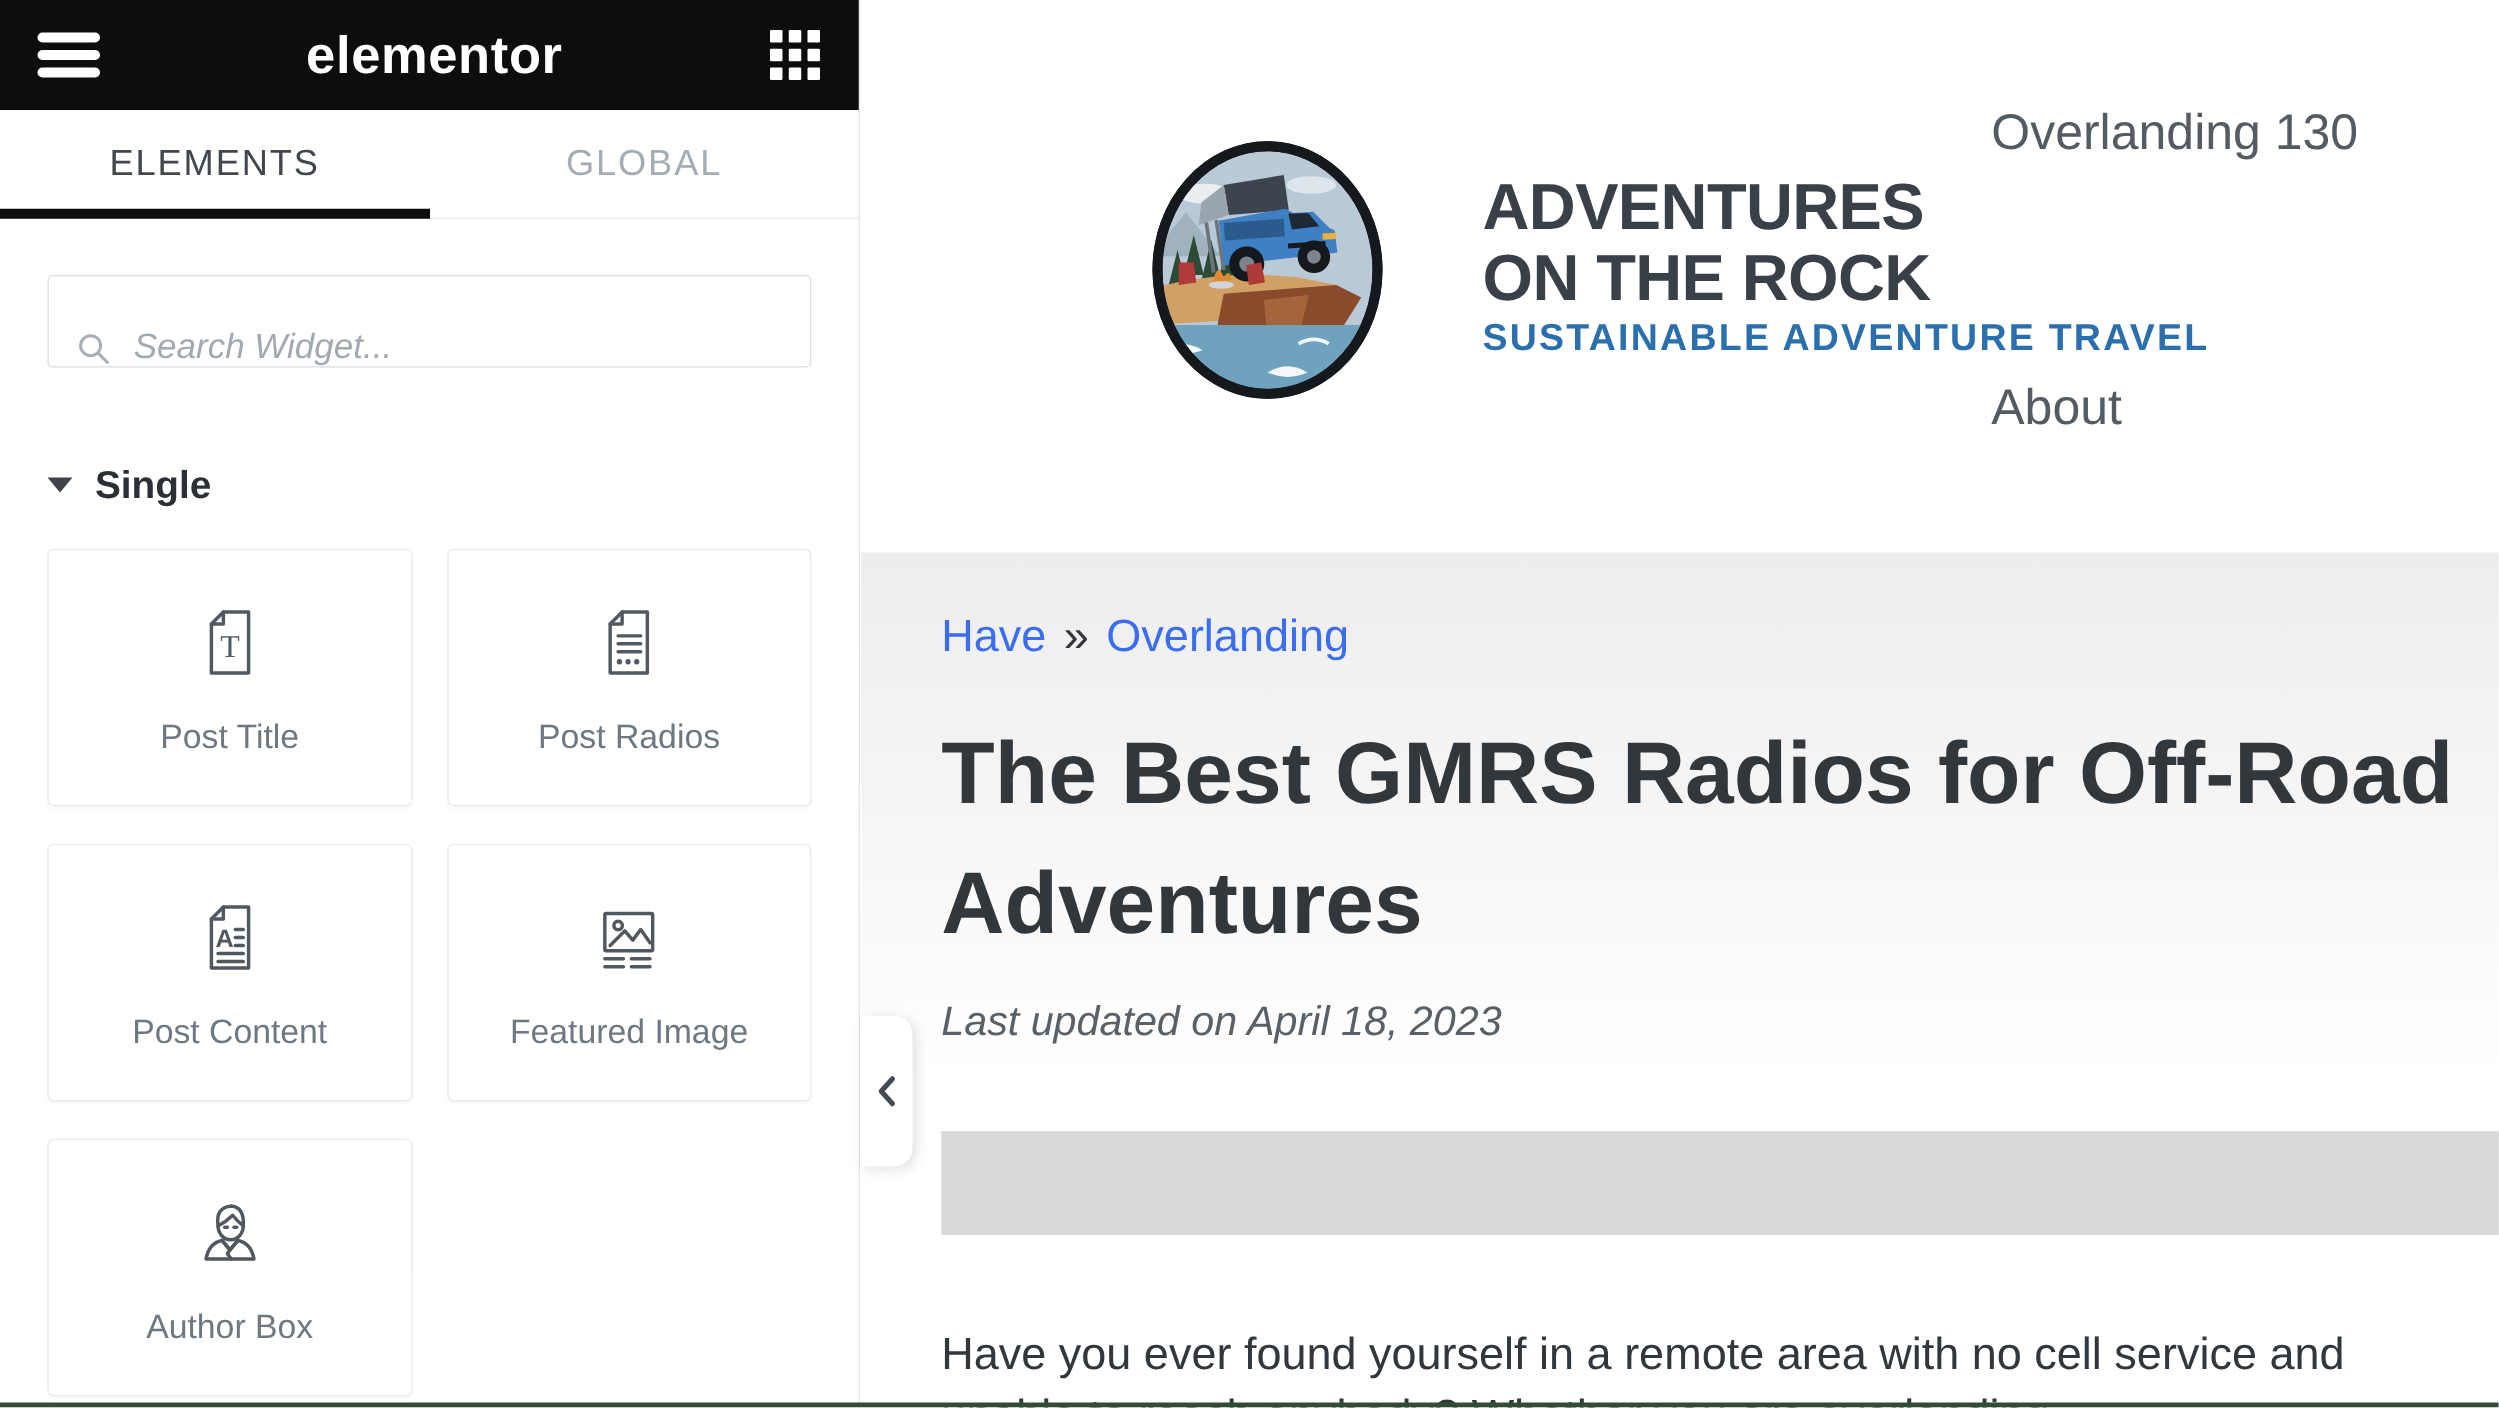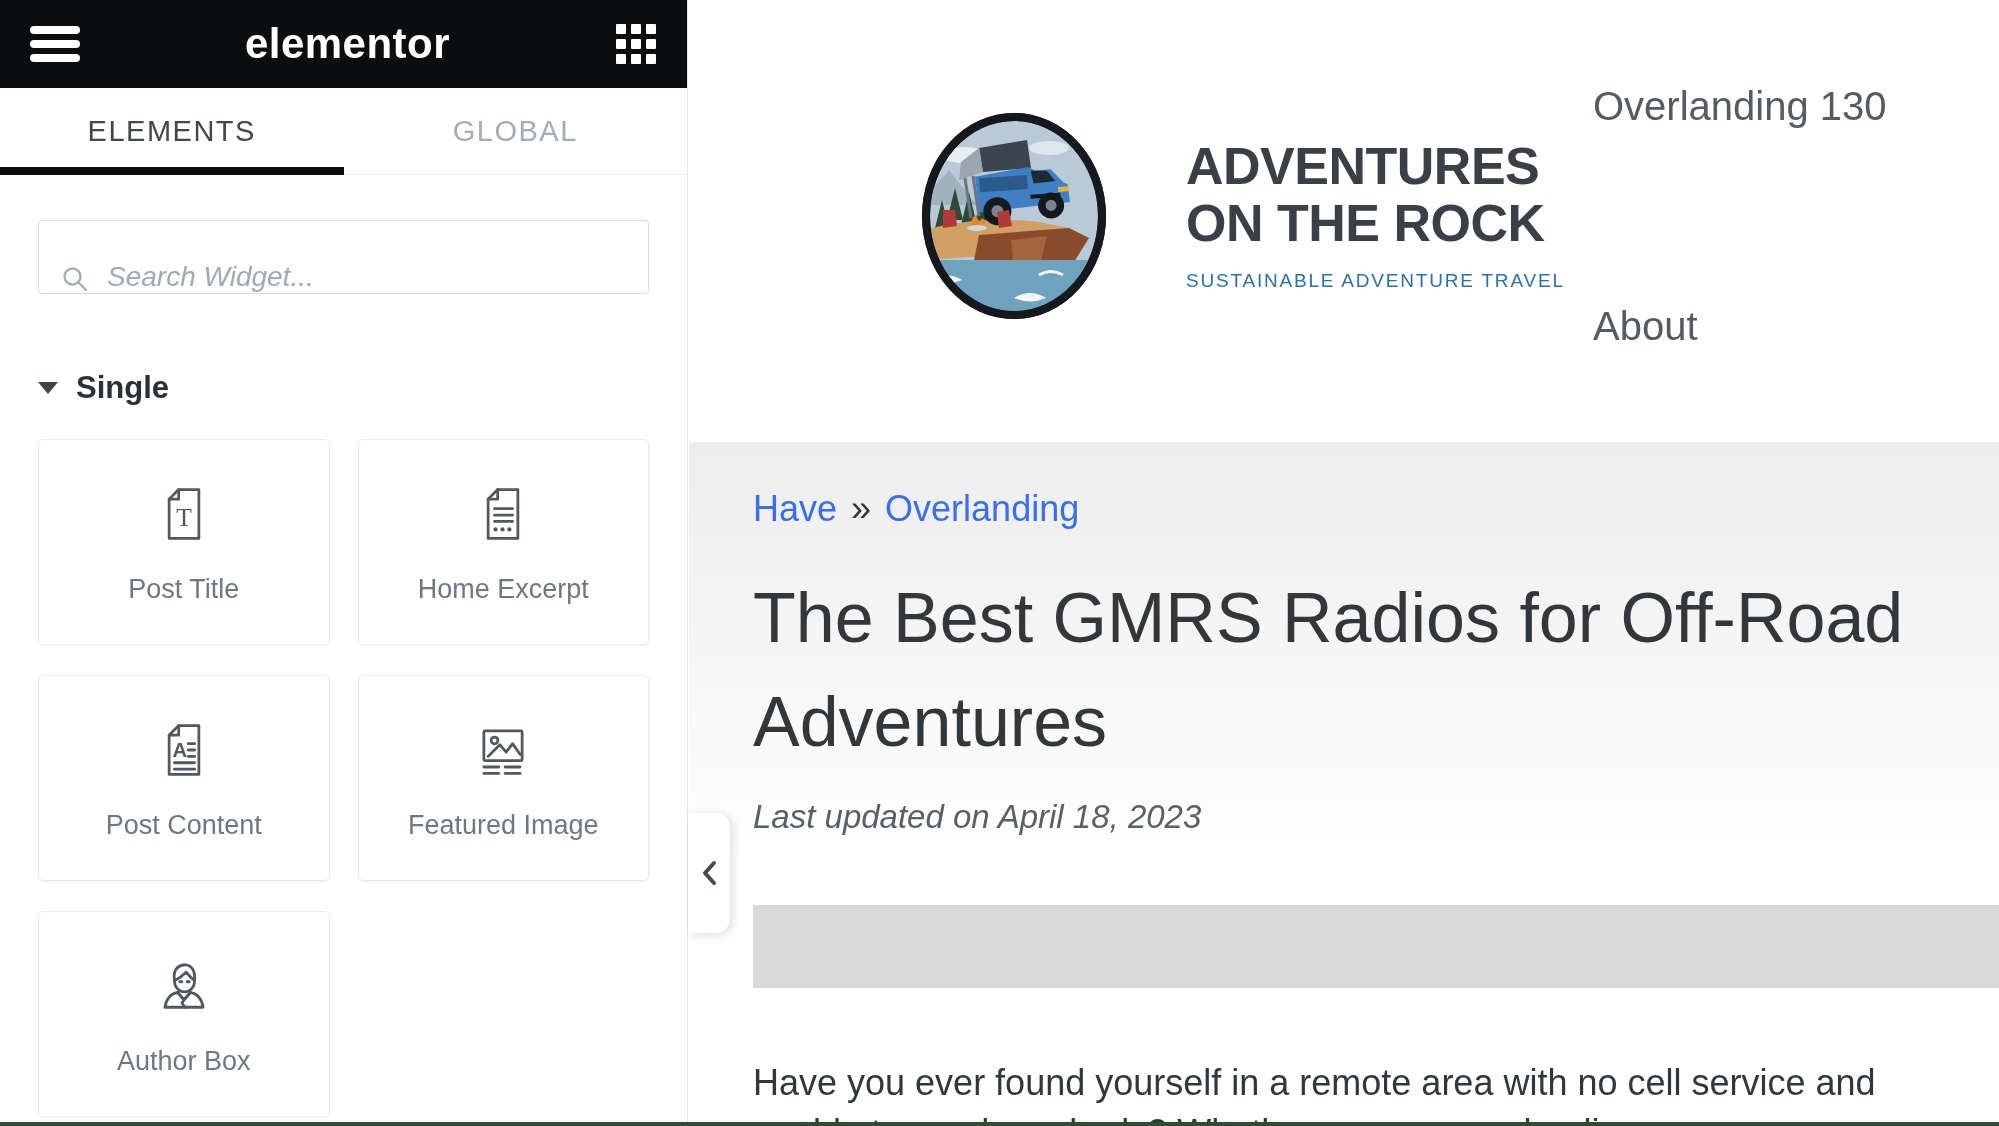--- a/index.html
+++ b/index.html
@@ -65,34 +65,34 @@
 
   
   .preview { position:absolute; left:689px; top:0; width:1310px; height:1126px;
     background:#fff; }
 
   .site-header { position:absolute; left:0; top:0; right:0; height:442px; background:#fff; }
   .logo-badge { position:absolute; left:230px; top:110px; width:190px; height:212px; cursor:pointer; }
   .logo-text { position:absolute; left:497px; top:138px; }
   .logo-title { font-size:52px; line-height:57px; font-weight:900;
     letter-spacing:-0.5px; color:#3a4047; }
-  .logo-subtitle { margin-top:18px; font-size:19px; font-weight:400;
+  .logo-subtitle { margin-top:2px; font-size:30px; font-weight:700;
     letter-spacing:1.8px; color:#2b70ad; }
   .nav-link { position:absolute; left:904px; font-size:40px; color:#545b63;
     text-decoration:none; cursor:pointer; }
   .nav-link.first { top:84px; }
   .nav-link.second { top:304px; }
 
   .hero { position:absolute; left:0; top:442px; right:0; height:684px;
     background:linear-gradient(180deg,#ededee 0%, #f5f5f6 28%, #ffffff 62%); }
   .breadcrumb { position:absolute; left:64px; top:46px; font-size:36px; }
   .breadcrumb a { color:#3a6df0; text-decoration:none; cursor:pointer; }
   .breadcrumb .sep { color:#33373b; margin:0 14px; }
   .article-title { position:absolute; left:64px; top:124px; font-size:70px;
-    line-height:104px; font-weight:400; color:#32373c; white-space:nowrap; }
+    line-height:104px; font-weight:700; color:#32373c; white-space:nowrap; }
   .article-meta { position:absolute; left:64px; top:356px; font-size:33px;
     font-style:italic; color:#596066; }
   .placeholder-bar { position:absolute; left:64px; top:463px; right:-6px;
     height:83px; background:#d9d9da; }
   .article-body { position:absolute; left:64px; top:616px; width:1260px;
     font-size:36px; line-height:50px; color:#32373c; }
 
   .bottom-line { position:absolute; left:0; right:0; bottom:0; height:4px;
     background:#2e4d33; z-index:6; }
 </style>
@@ -159,21 +159,21 @@
           <path d="M27 9 H46 V55 H18 V18 Z"></path>
           <path d="M27 9 V18 H18"></path>
           <line x1="24" y1="27" x2="41" y2="27"></line>
           <line x1="24" y1="33" x2="41" y2="33"></line>
           <line x1="24" y1="39" x2="41" y2="39"></line>
           <circle class="fill" cx="25" cy="46.5" r="2"></circle>
           <circle class="fill" cx="31.5" cy="46.5" r="2"></circle>
           <circle class="fill" cx="38" cy="46.5" r="2"></circle>
         </svg>
       </span>
-      <span class="wlabel">Home Excerpt</span>
+      <span class="wlabel">Post Radios</span>
     </div>
 
     <div class="widget-card">
       <span class="wicon">
         <svg viewBox="0 0 64 64">
           <path d="M27 9 H46 V55 H18 V18 Z"></path>
           <path d="M27 9 V18 H18"></path>
           <text x="28" y="39" text-anchor="middle" font-family="Liberation Sans, sans-serif" font-size="19" font-weight="bold">A</text>
           <line x1="36" y1="26" x2="42" y2="26"></line>
           <line x1="36" y1="32" x2="42" y2="32"></line>

